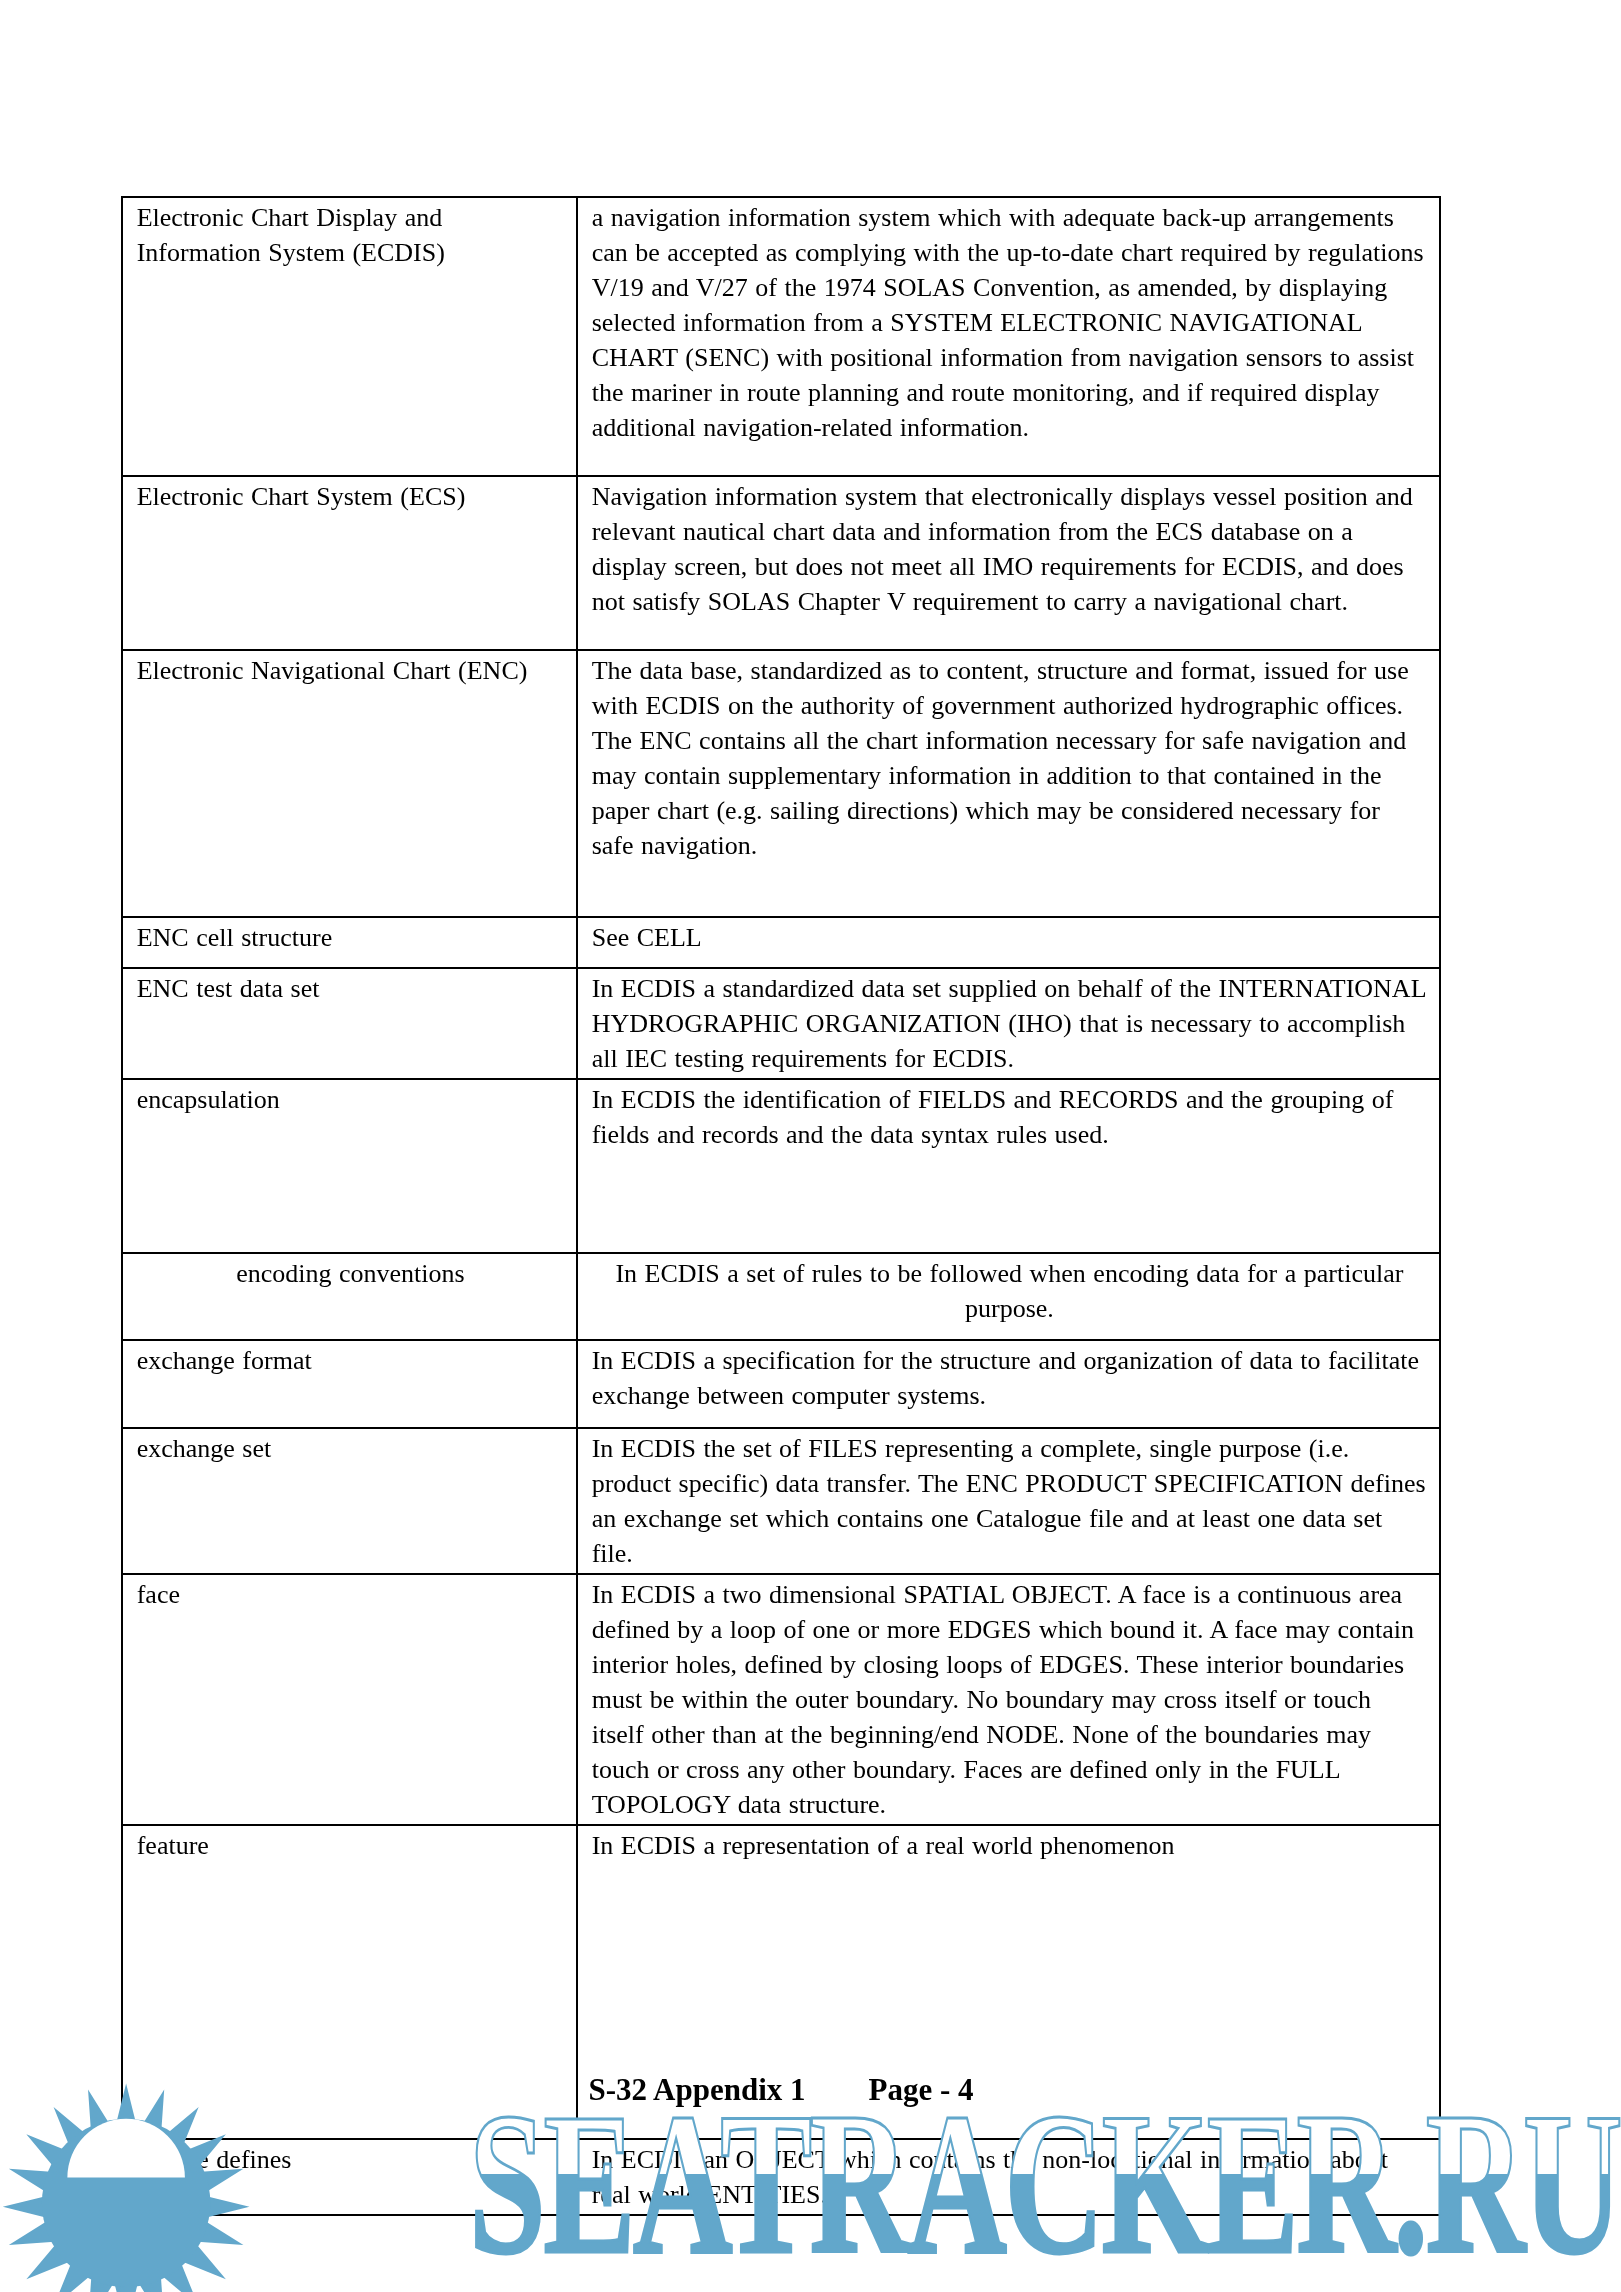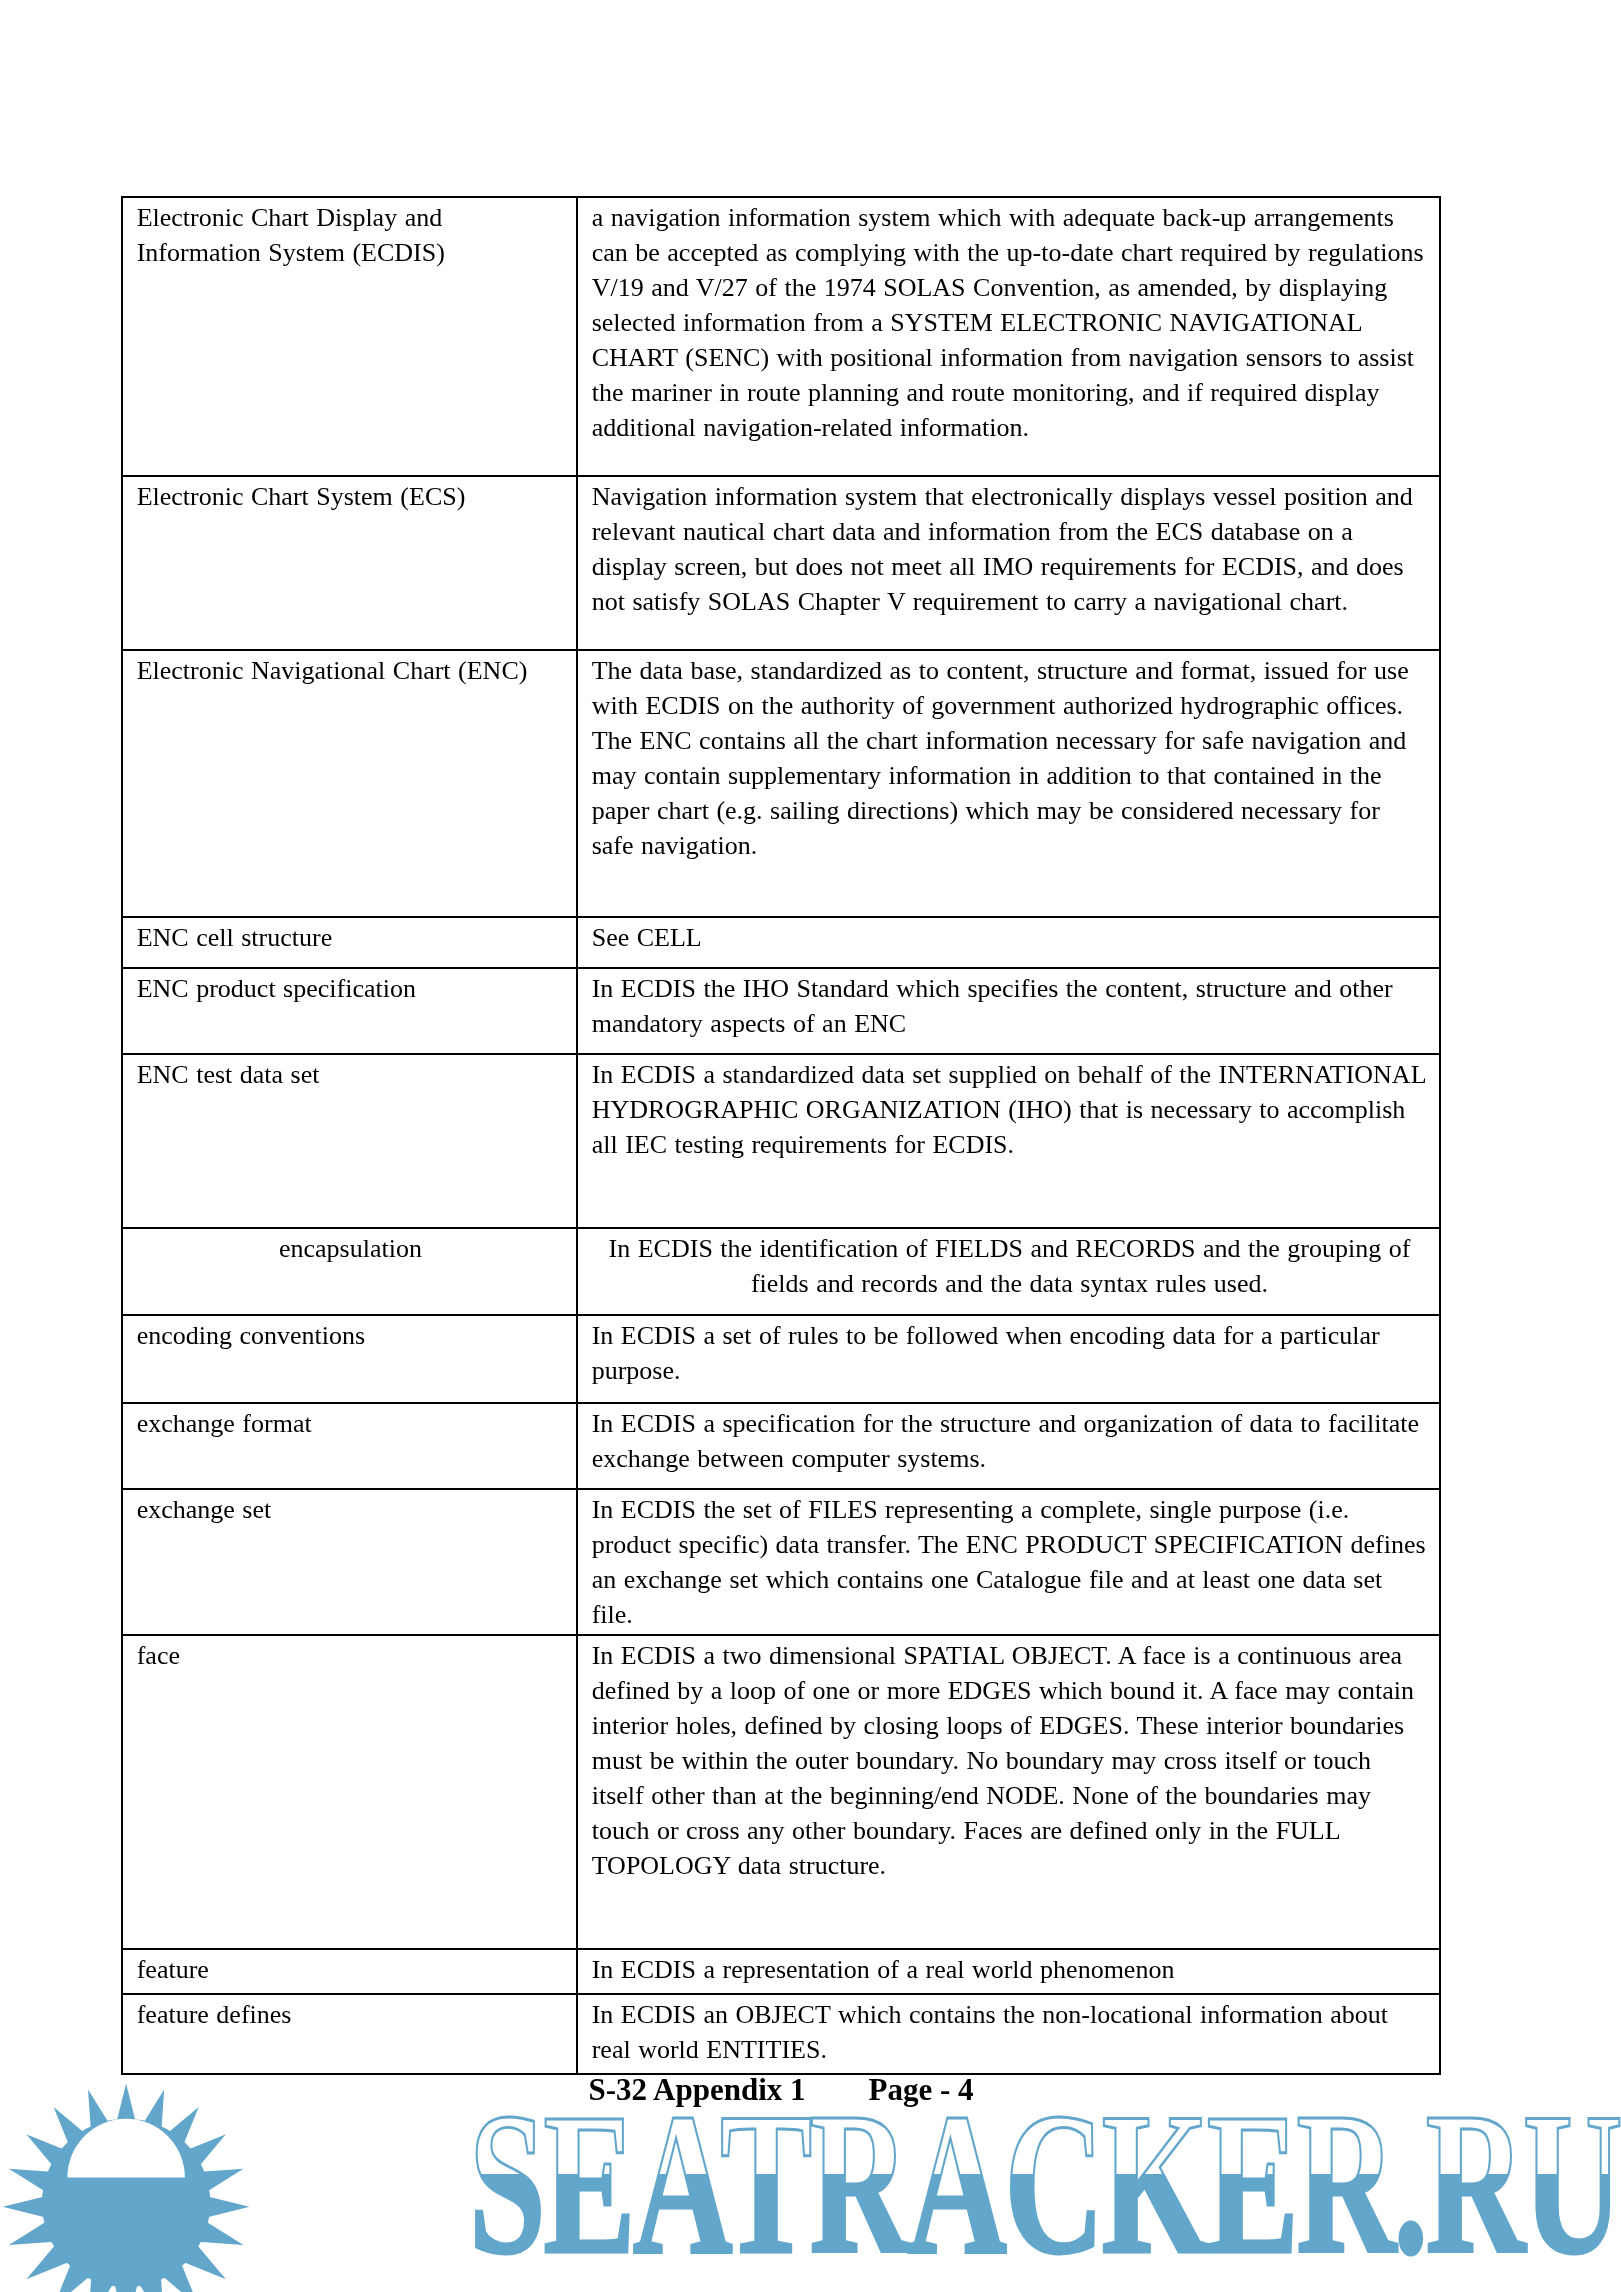--- a/index.html
+++ b/index.html
@@ -78,24 +78,20 @@
       </tr>
       <tr>
         <td>Electronic Navigational Chart (ENC)</td>
         <td>The data base, standardized as to content, structure and format, issued for use with ECDIS on the authority of government authorized hydrographic offices. The ENC contains all the chart information necessary for safe navigation and may contain supplementary information in addition to that contained in the paper chart (e.g. sailing directions) which may be considered necessary for safe navigation.</td>
       </tr>
       <tr>
         <td>ENC cell structure</td>
         <td>See CELL</td>
       </tr>
       <tr>
-        <td>ENC product specification</td>
-        <td>In ECDIS the IHO Standard which specifies the content, structure and other mandatory aspects of an ENC</td>
-      </tr>
-      <tr>
         <td>ENC test data set</td>
         <td>In ECDIS a standardized data set supplied on behalf of the INTERNATIONAL HYDROGRAPHIC ORGANIZATION (IHO) that is necessary to accomplish all IEC testing requirements for ECDIS.</td>
       </tr>
       <tr>
         <td>encapsulation</td>
         <td>In ECDIS the identification of FIELDS and RECORDS and the grouping of fields and records and the data syntax rules used.</td>
       </tr>
       <tr>
         <td>encoding conventions</td>
         <td>In ECDIS a set of rules to be followed when encoding data for a particular purpose.</td>

